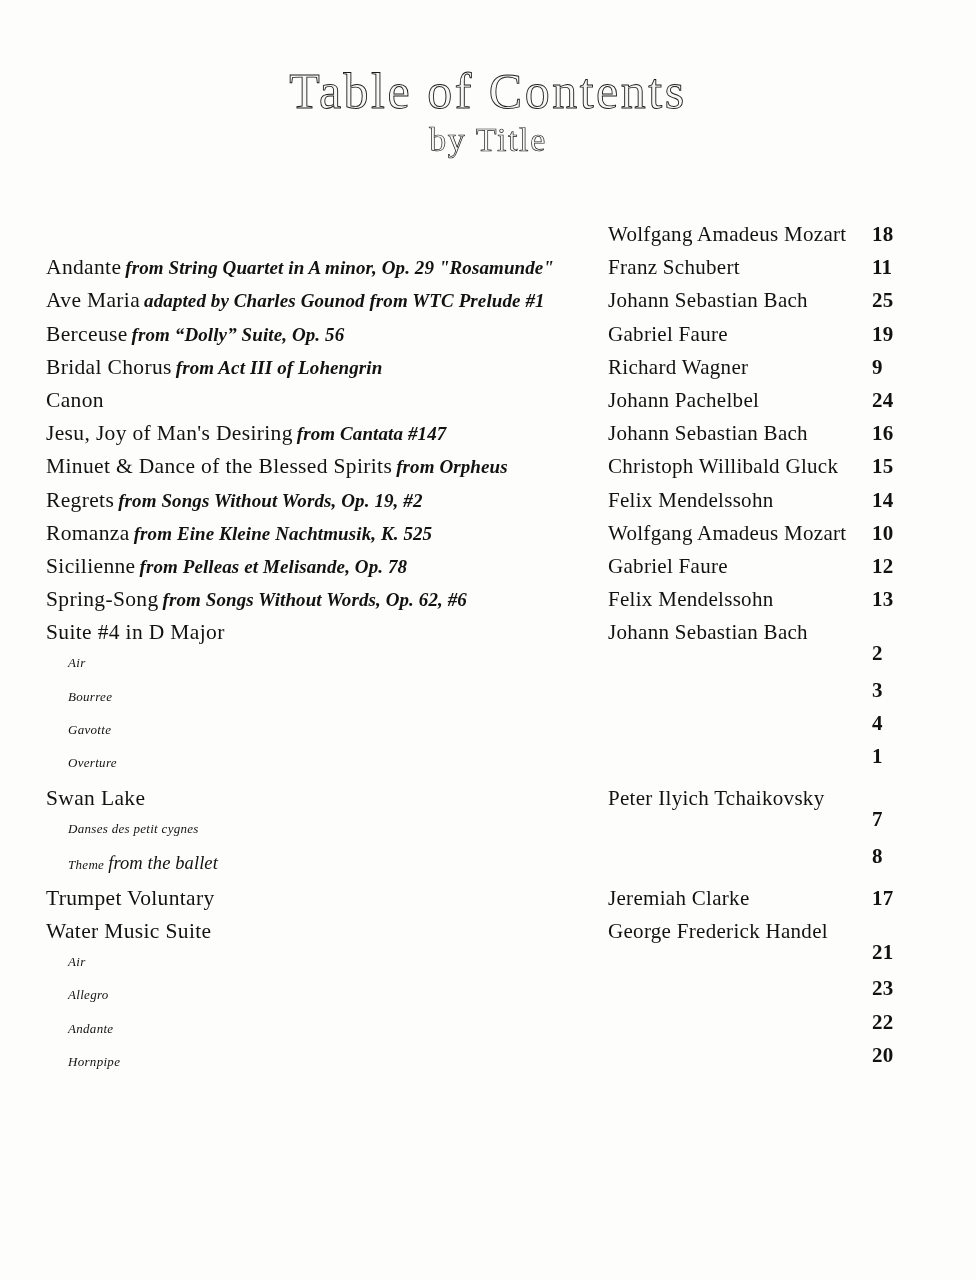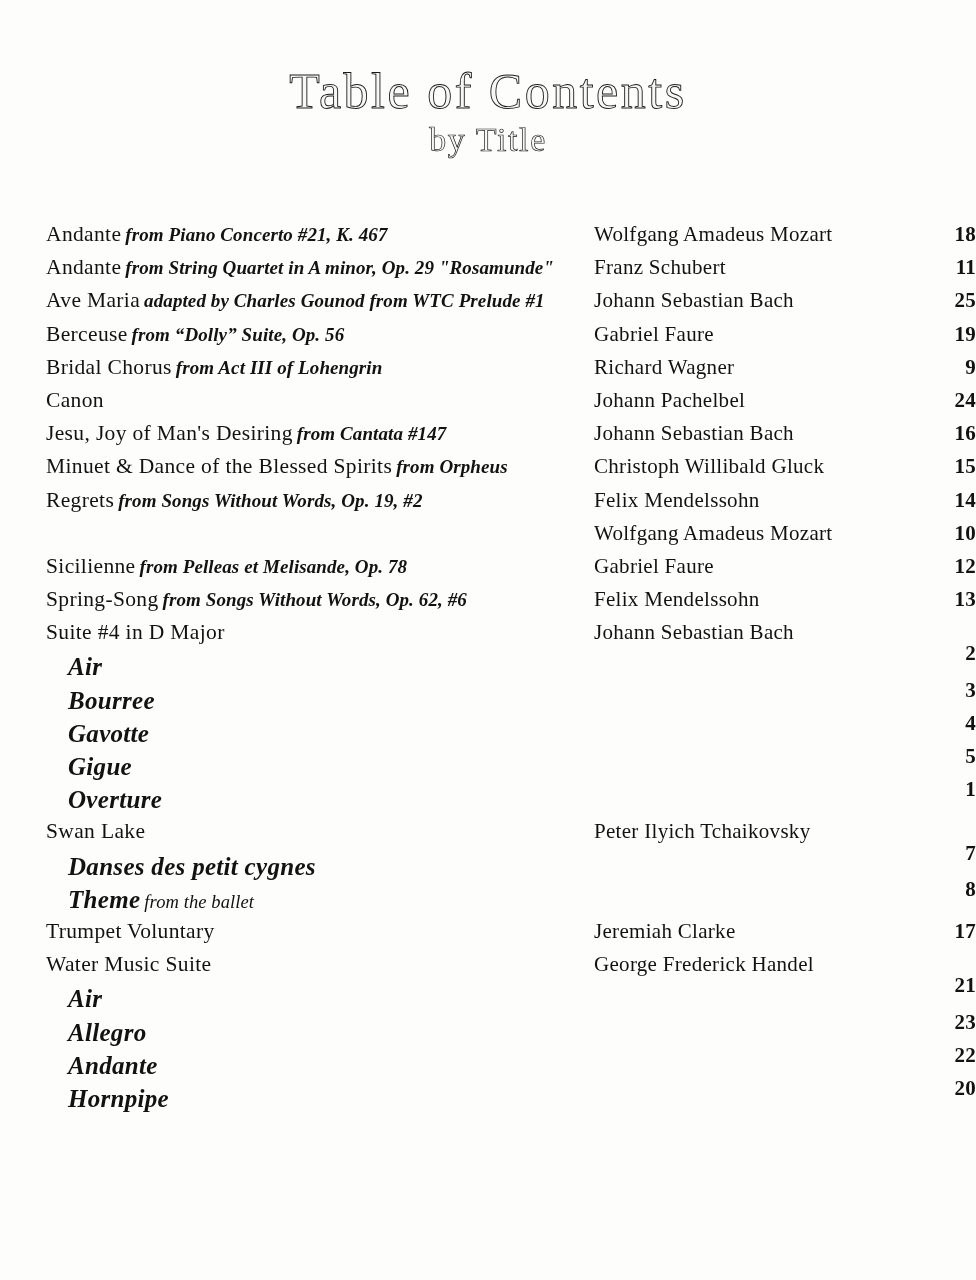--- a/index.html
+++ b/index.html
@@ -71,31 +71,31 @@
 
   .col-title {
     position: absolute;
     left: 0;
     top: 0;
     white-space: nowrap;
   }
 
   .col-composer {
     position: absolute;
-    left: 548px;
+    left: 562px;
     top: 0;
     white-space: nowrap;
   }
 
   .col-page {
     position: absolute;
-    left: 850px;
+    left: 826px;
     width: 80px;
     top: 0;
-    text-align: right;
+    text-align: left;
     white-space: nowrap;
   }
 
   
   .t-main {
     font-size: 21.5px;
     letter-spacing: 0.35px;
     font-weight: 400;
   }
 
@@ -105,23 +105,23 @@
     font-weight: bold;
     letter-spacing: 0.1px;
   }
 
   
   .row.sub .col-title {
     left: 22px;
   }
 
   .t-sub {
-    font-size: 25px;
+    font-size: 13px;
     font-style: italic;
-    font-weight: bold;
+    font-weight: normal;
     letter-spacing: 0.3px;
   }
 
   .t-sub-qual {
     font-size: 18.5px;
     font-style: italic;
     font-weight: normal;
     letter-spacing: 0.1px;
   }
 
@@ -150,21 +150,20 @@
 
 <div id="page">
 
   <div class="heading">
     <div class="line1">Table of Contents</div>
     <div class="line2">by Title</div>
   </div>
 
   <div class="listing" id="listing">
       <div class="row">
-        <div class="col-title"><span class="t-main">Andante</span> <span class="t-qual">from Piano Concerto #21, K. 467</span></div>
         <div class="col-composer"><span class="c-name">Wolfgang Amadeus Mozart</span></div>
         <div class="col-page"><span class="p-num">18</span></div>
       </div>
       <div class="row">
         <div class="col-title"><span class="t-main">Andante</span> <span class="t-qual">from String Quartet in A minor, Op. 29  "Rosamunde"</span></div>
         <div class="col-composer"><span class="c-name">Franz Schubert</span></div>
         <div class="col-page"><span class="p-num">11</span></div>
       </div>
       <div class="row">
         <div class="col-title"><span class="t-main">Ave Maria</span> <span class="t-qual">adapted by Charles Gounod from WTC Prelude #1</span></div>
@@ -195,20 +194,21 @@
         <div class="col-title"><span class="t-main">Minuet &amp; Dance of the Blessed Spirits</span> <span class="t-qual">from Orpheus</span></div>
         <div class="col-composer"><span class="c-name">Christoph Willibald Gluck</span></div>
         <div class="col-page"><span class="p-num">15</span></div>
       </div>
       <div class="row">
         <div class="col-title"><span class="t-main">Regrets</span> <span class="t-qual">from Songs Without Words, Op. 19, #2</span></div>
         <div class="col-composer"><span class="c-name">Felix Mendelssohn</span></div>
         <div class="col-page"><span class="p-num">14</span></div>
       </div>
       <div class="row">
+        <div class="col-title"><span class="t-main">Romanza</span> <span class="t-qual">from Eine Kleine Nachtmusik, K. 525</span></div>
         <div class="col-composer"><span class="c-name">Wolfgang Amadeus Mozart</span></div>
         <div class="col-page"><span class="p-num">10</span></div>
       </div>
       <div class="row">
         <div class="col-title"><span class="t-main">Sicilienne</span> <span class="t-qual">from Pelleas et Melisande, Op. 78</span></div>
         <div class="col-composer"><span class="c-name">Gabriel Faure</span></div>
         <div class="col-page"><span class="p-num">12</span></div>
       </div>
       <div class="row">
         <div class="col-title"><span class="t-main">Spring-Song</span> <span class="t-qual">from Songs Without Words, Op. 62, #6</span></div>
@@ -225,24 +225,20 @@
       </div>
       <div class="row sub">
         <div class="col-title"><span class="t-sub">Bourree</span></div>
         <div class="col-page"><span class="p-num">3</span></div>
       </div>
       <div class="row sub">
         <div class="col-title"><span class="t-sub">Gavotte</span></div>
         <div class="col-page"><span class="p-num">4</span></div>
       </div>
       <div class="row sub">
-        <div class="col-title"><span class="t-sub">Gigue</span></div>
-        <div class="col-page"><span class="p-num">5</span></div>
-      </div>
-      <div class="row sub">
         <div class="col-title"><span class="t-sub">Overture</span></div>
         <div class="col-page"><span class="p-num">1</span></div>
       </div>
       <div class="row">
         <div class="col-title"><span class="t-main">Swan Lake</span></div>
         <div class="col-composer"><span class="c-name">Peter Ilyich Tchaikovsky</span></div>
       </div>
       <div class="row sub sub-first">
         <div class="col-title"><span class="t-sub">Danses des petit cygnes</span></div>
         <div class="col-page"><span class="p-num">7</span></div>

